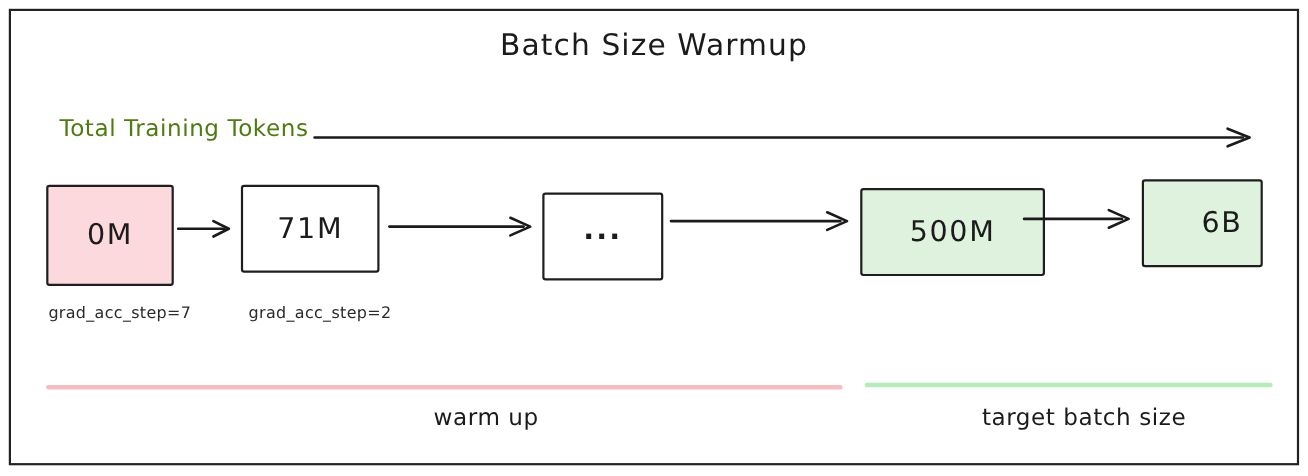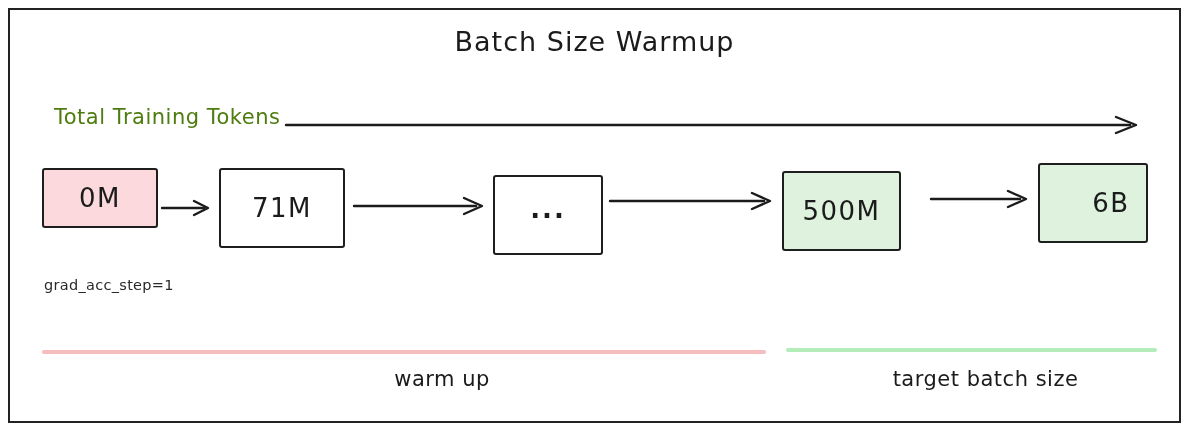--- a/index.html
+++ b/index.html
@@ -58,24 +58,24 @@
     font-size: 26px;
     letter-spacing: 1.5px;
     color: #1b1b1b;
     white-space: nowrap;
   }
   .node span.dots {
     transform: translateY(-6px);
     font-weight: 600;
     letter-spacing: 2px;
   }
-  .node-1 { left: 42px;   top: 168px; width: 116px; height: 60px; }
+  .node-1 { left: 42px;   top: 168px; width: 116px; height: 92px; }
   .node-2 { left: 219px;  top: 168px; width: 126px; height: 80px; }
   .node-3 { left: 493px;  top: 175px; width: 110px; height: 80px; }
-  .node-4 { left: 782px;  top: 171px; width: 119px; height: 80px; }
+  .node-4 { left: 782px;  top: 171px; width: 168px; height: 80px; }
   .node-5 { left: 1038px; top: 163px; width: 110px; height: 80px; padding-left: 36px; }
   .sublabel {
     position: absolute;
     font-size: 14.5px;
     letter-spacing: 0.3px;
     color: #2a2a2a;
     white-space: nowrap;
   }
   .sublabel-1 { left: 44px;  top: 277px; }
   .sublabel-2 { left: 226px; top: 277px; }
@@ -140,19 +140,20 @@
   </svg>
   <svg class="arrow" style="left:608px; top:189px;" width="172" height="24" viewBox="0 0 172 24">
     <path d="M2 12 H 156" stroke="currentColor" stroke-width="2.4" fill="none" stroke-linecap="round"></path>
     <path d="M144 4 L 162 12 L 144 20" stroke="currentColor" stroke-width="2.4" fill="none" stroke-linecap="round" stroke-linejoin="round"></path>
   </svg>
   <svg class="arrow" style="left:929px; top:187px;" width="107" height="24" viewBox="0 0 107 24">
     <path d="M2 12 H 91" stroke="currentColor" stroke-width="2.4" fill="none" stroke-linecap="round"></path>
     <path d="M79 4 L 97 12 L 79 20" stroke="currentColor" stroke-width="2.4" fill="none" stroke-linecap="round" stroke-linejoin="round"></path>
   </svg>
 
-  <div class="sublabel sublabel-1">grad_acc_step=1</div>
+  <div class="sublabel sublabel-1">grad_acc_step=7</div>
+  <div class="sublabel sublabel-2">grad_acc_step=2</div>
 
   <div class="phase-line warmup-line" style="background-color: rgb(245, 189, 189);"></div>
   <div class="phase-line target-line" style="background-color: rgb(180, 236, 186);"></div>
   <div class="phase-label warmup-label">warm up</div>
   <div class="phase-label target-label">target batch size</div>
 </div>
 
 </body></html>

